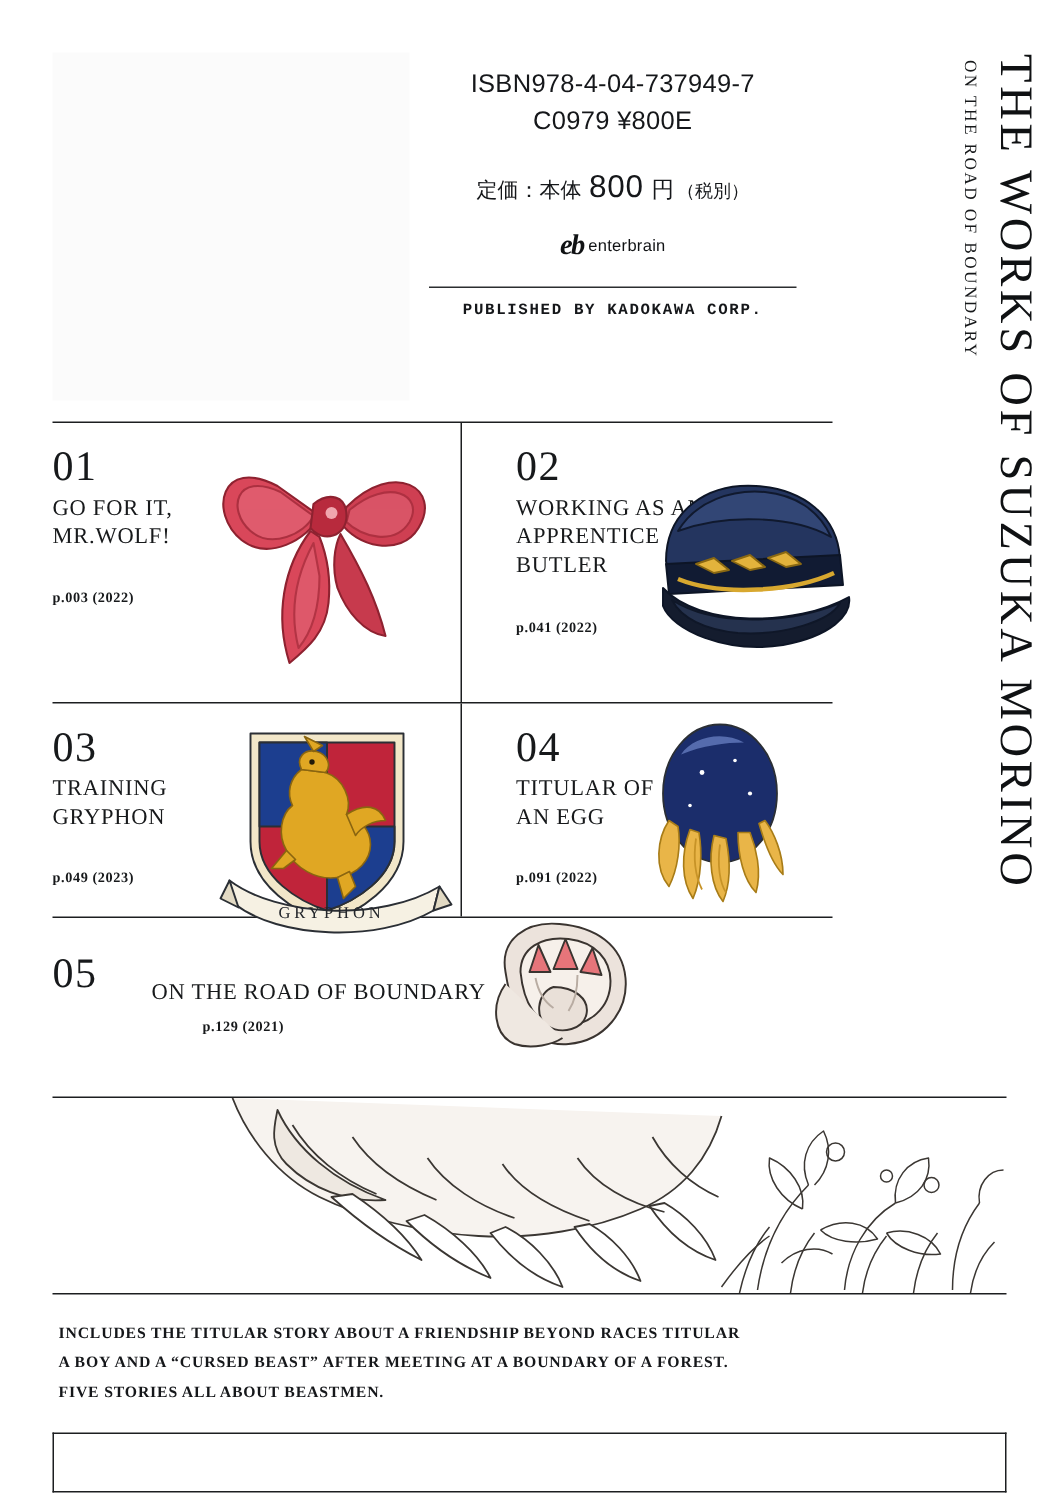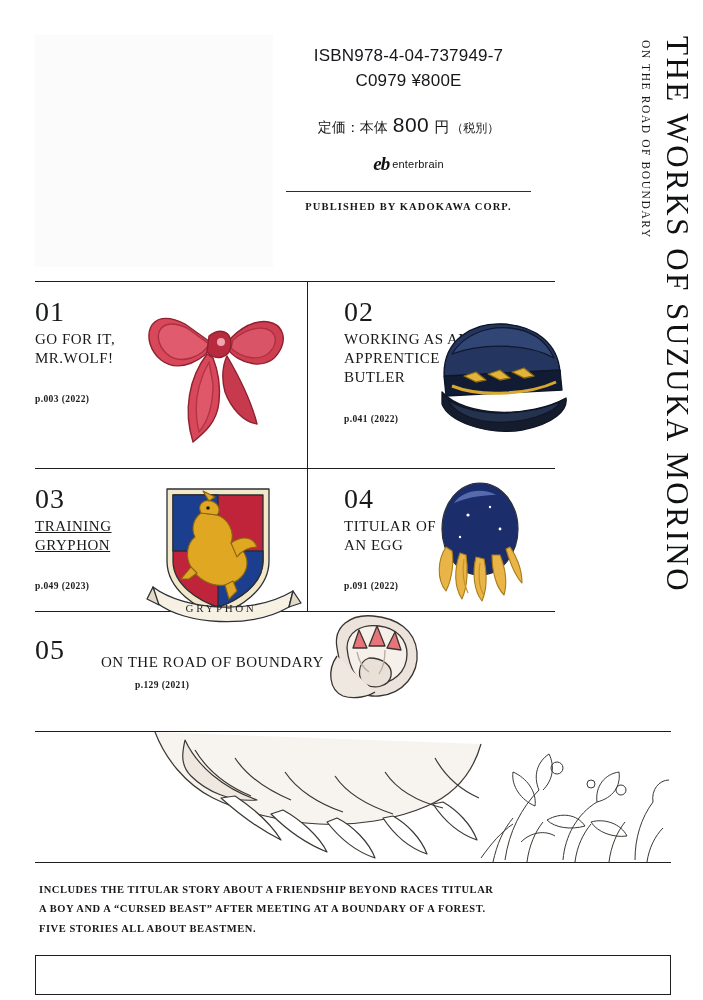--- a/index.html
+++ b/index.html
@@ -124,21 +124,21 @@
     color: #101214;
     letter-spacing: 0.2px;
   }
   .pub-rule {
     margin-top: 16px;
     border-top: 1px solid #2b2d2f;
     width: 100%;
   }
   .published {
     margin-top: 9px;
-    font-family: Liberation Serif, serif;
+    font-family: Liberation Mono, monospace;
     font-size: 10.5px;
     letter-spacing: 1.1px;
     font-weight: bold;
     color: #15171a;
   }
 
   
   .contents {
     position: absolute;
     left: 35px;
@@ -366,21 +366,21 @@
           </svg>
         </div>
       </div>
     </div>
 
     <div class="rule"></div>
 
     <div class="row" style="height:142px;">
       <div class="cell left">
         <div class="num">03</div>
-        <div class="story-title" style="white-space:pre-line;text-decoration:underline;">TRAINING
+        <div class="story-title" style="white-space:pre-line;">TRAINING
 GRYPHON</div>
         <div class="story-page">p.049 (2023)</div>
 
         <div class="art" style="left:108px; top:6px;">
           <svg width="170" height="160" viewBox="0 0 170 160">
             <g stroke="#2b2f35" stroke-width="1.3" stroke-linejoin="round">
 
               <path d="M24 14 L126 14 L126 86 C126 116 94 134 75 140 C56 134 24 116 24 86 Z" fill="#f2e7c9"></path>
 
               <path d="M30 20 L120 20 L120 86 C120 110 94 126 75 132 C56 126 30 110 30 86 Z" fill="#c0243a"></path>

